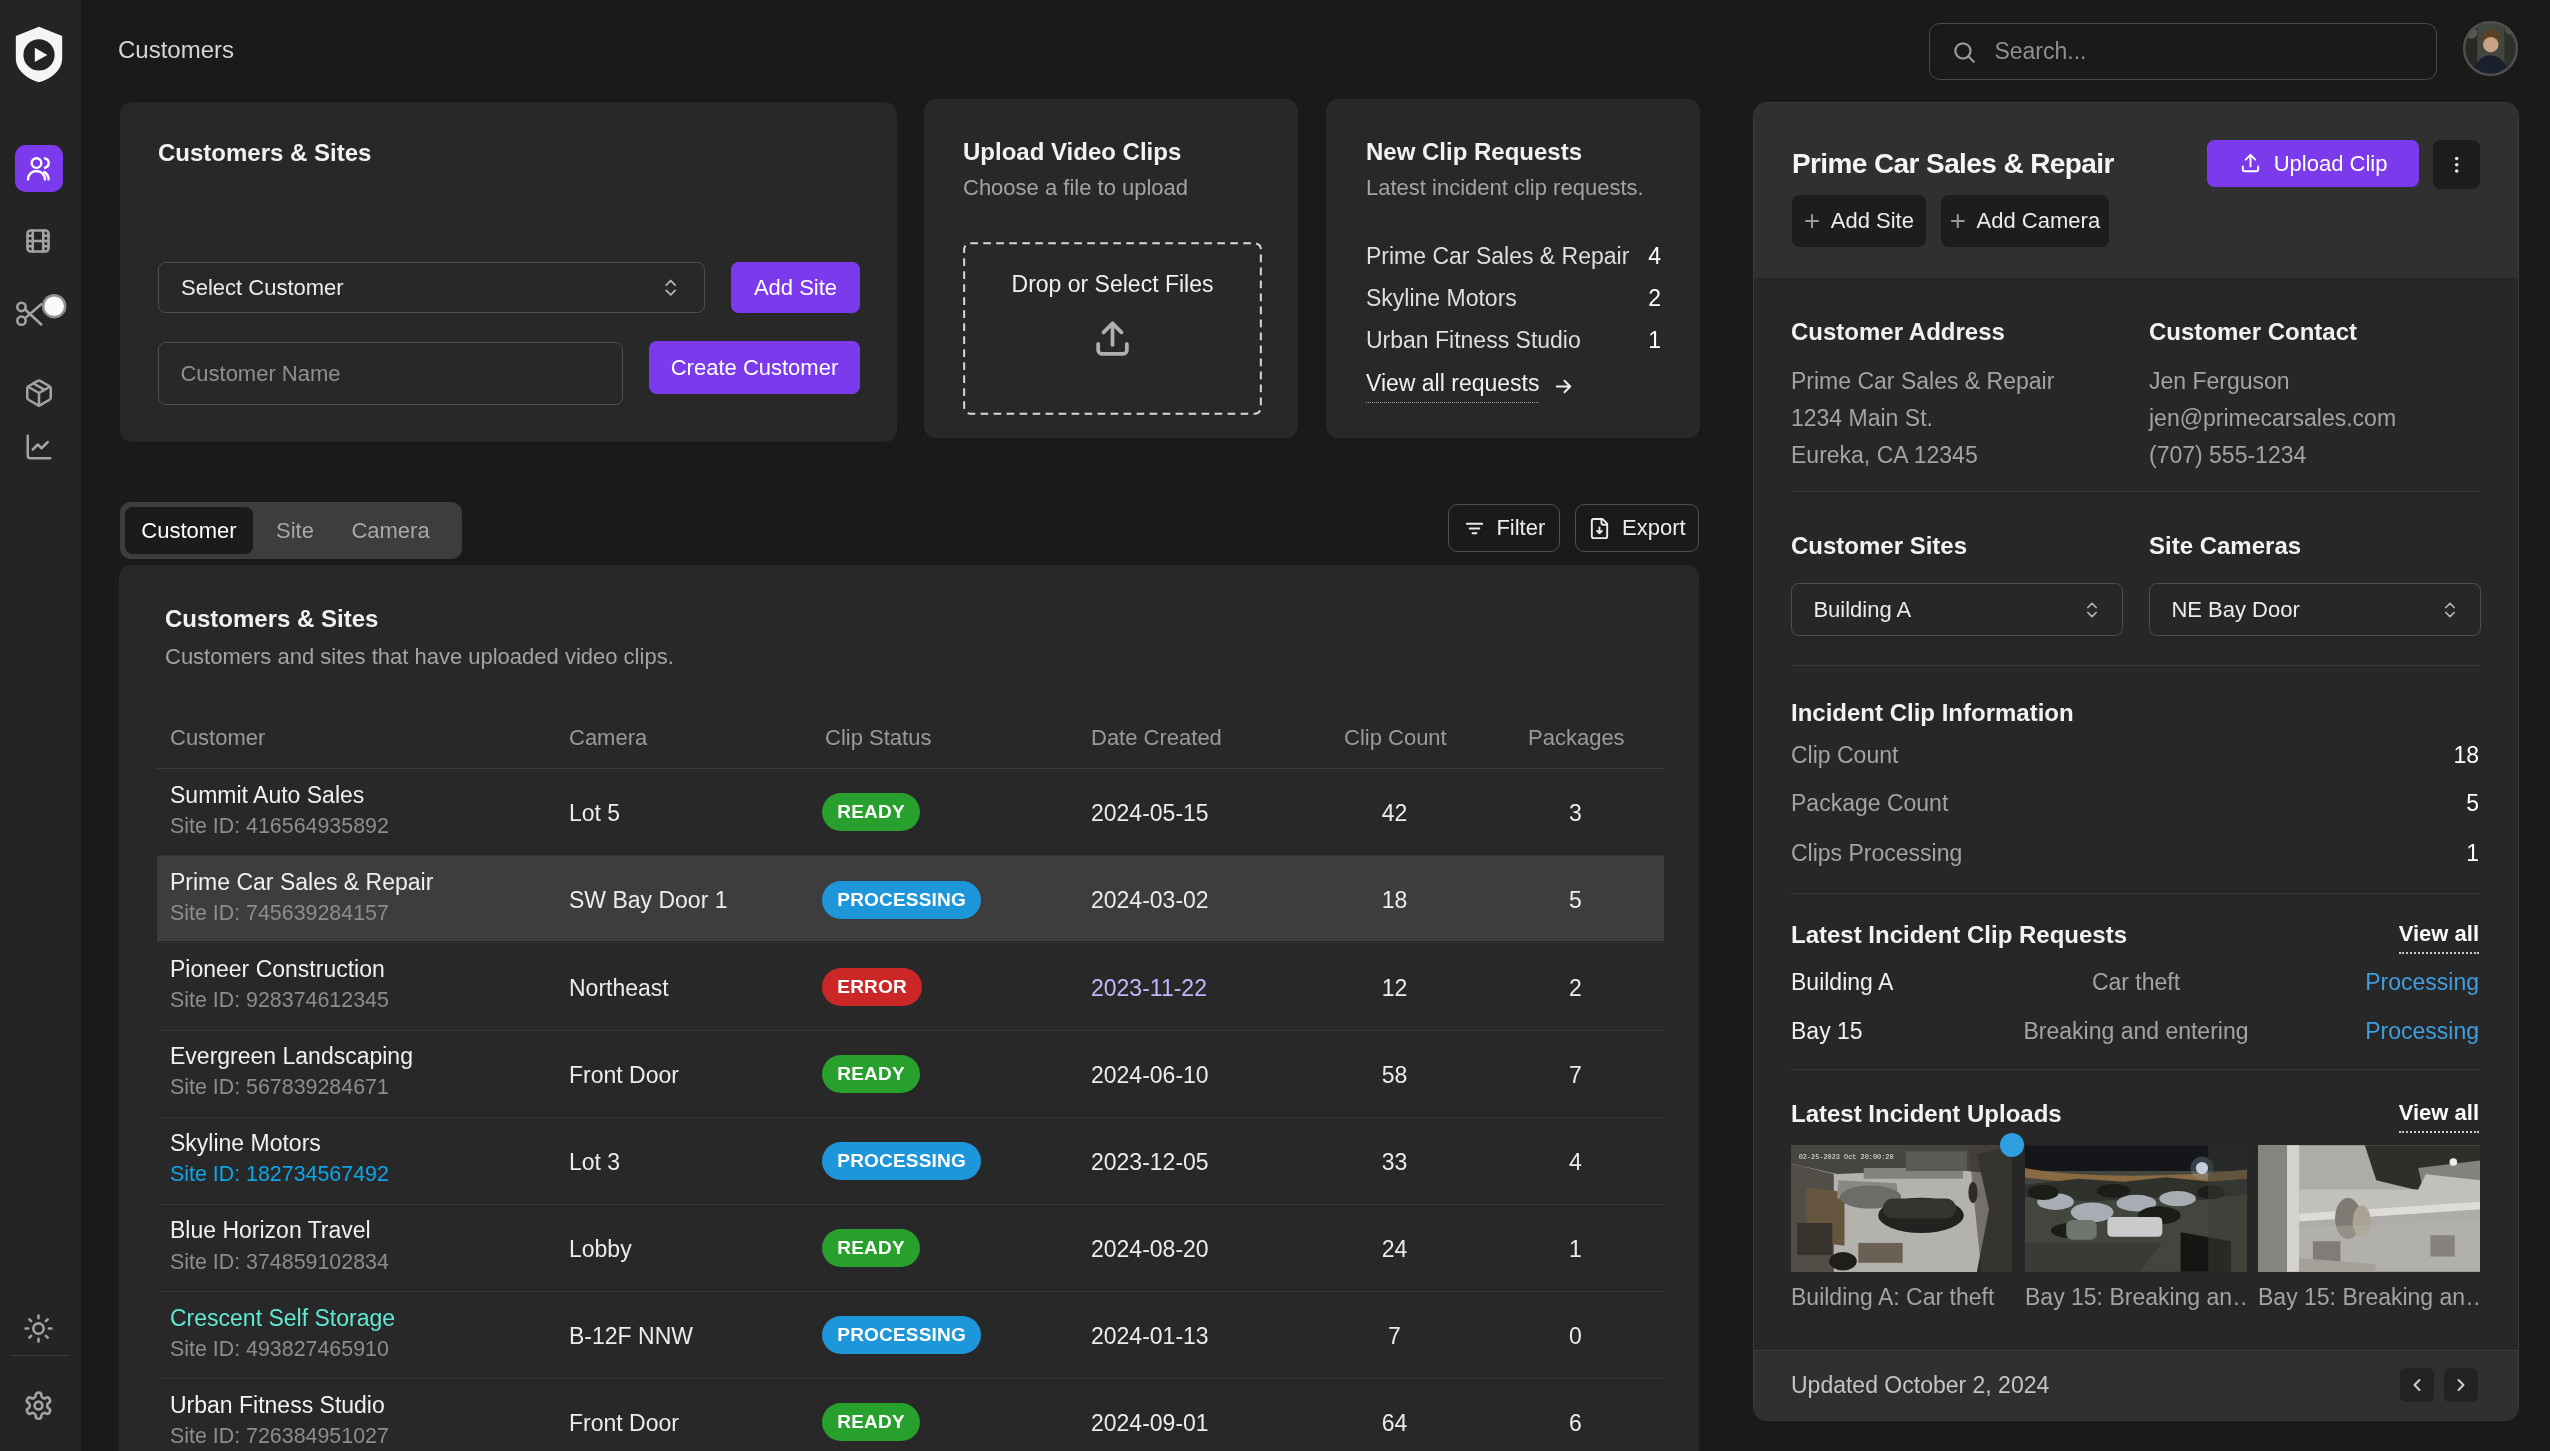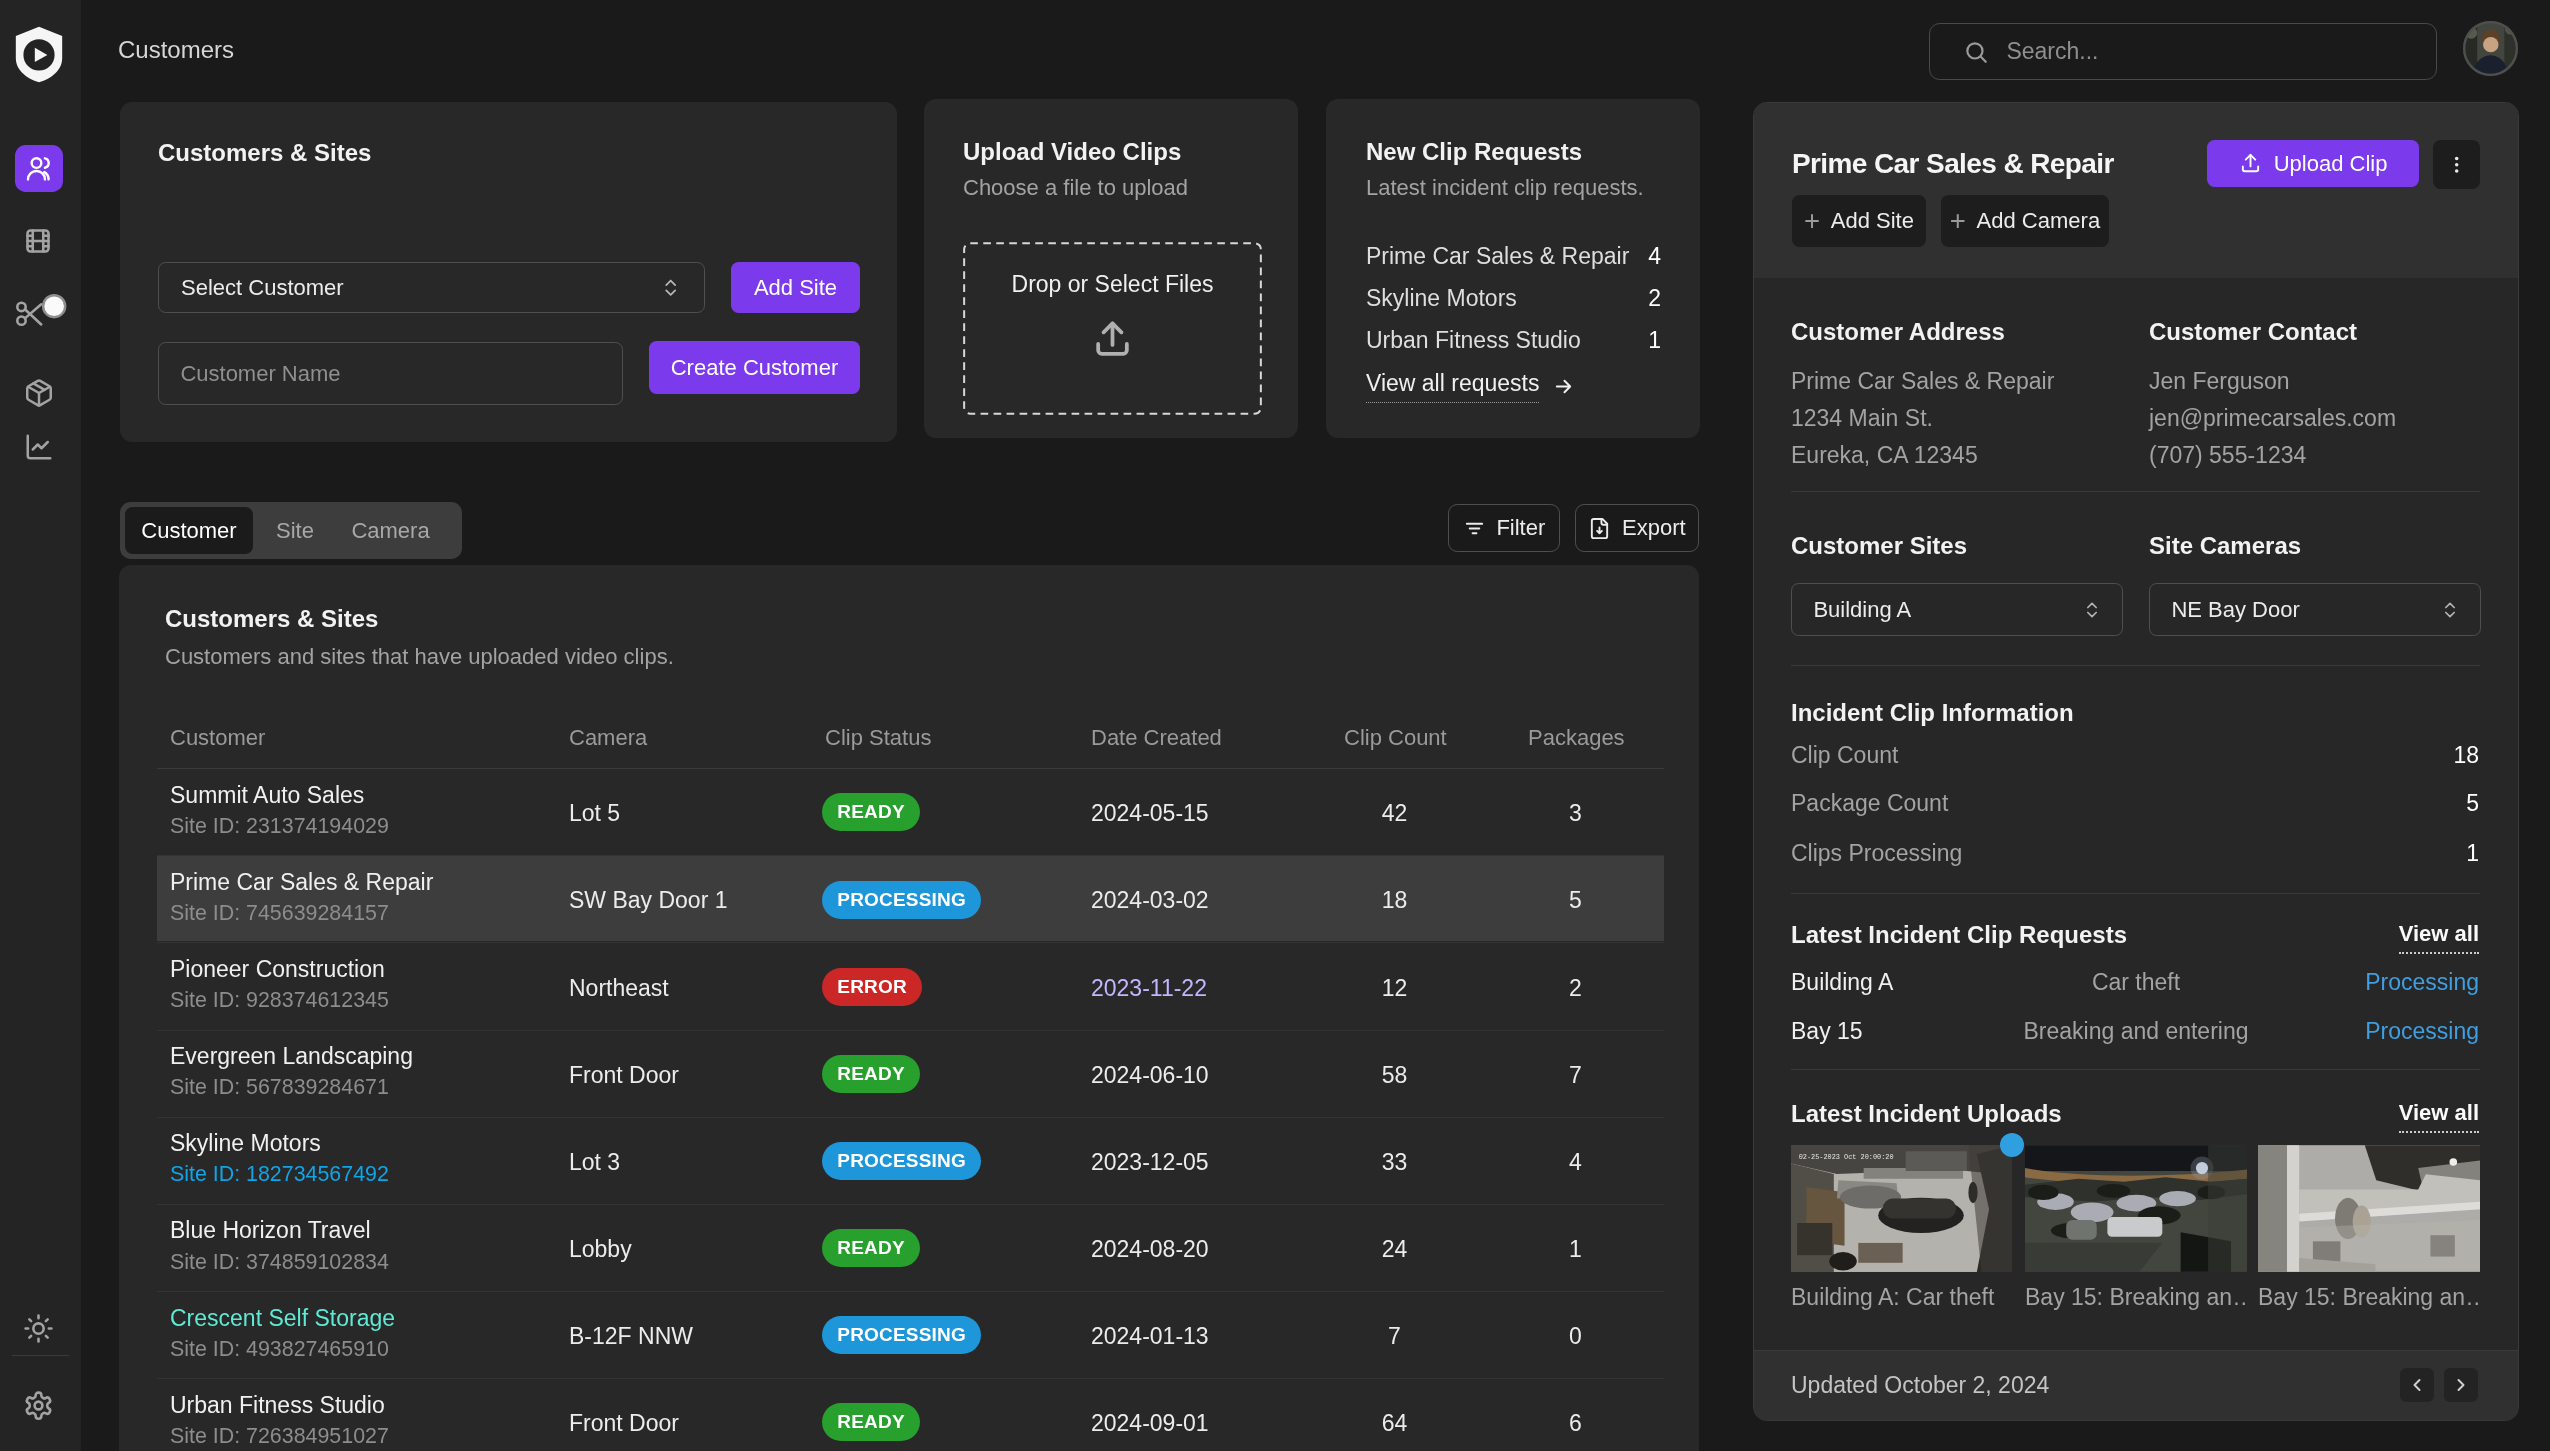--- a/index.html
+++ b/index.html
@@ -71,21 +71,21 @@
   </svg>
   <div class="sep" style="left:12.2px;top:1355px;width:57px;"></div>
 
   <svg class="abs" style="left:23px;top:1390px;" width="31" height="31" viewBox="0 0 24 24" fill="none" stroke="#a3a3a3" stroke-width="2" stroke-linecap="round" stroke-linejoin="round">
     <path d="M12.2 2h-.4a2 2 0 0 0-2 2v.2a2 2 0 0 1-1 1.7l-.4.3a2 2 0 0 1-2 0l-.2-.1a2 2 0 0 0-2.7.7l-.2.4a2 2 0 0 0 .7 2.7l.2.1a2 2 0 0 1 1 1.7v.7a2 2 0 0 1-1 1.8l-.2.1a2 2 0 0 0-.7 2.7l.2.4a2 2 0 0 0 2.7.7l.2-.1a2 2 0 0 1 2 0l.4.3a2 2 0 0 1 1 1.7v.2a2 2 0 0 0 2 2h.4a2 2 0 0 0 2-2v-.2a2 2 0 0 1 1-1.7l.4-.3a2 2 0 0 1 2 0l.2.1a2 2 0 0 0 2.7-.7l.2-.4a2 2 0 0 0-.7-2.7l-.2-.1a2 2 0 0 1-1-1.8v-.6a2 2 0 0 1 1-1.8l.2-.1a2 2 0 0 0 .7-2.7l-.2-.4a2 2 0 0 0-2.7-.7l-.2.1a2 2 0 0 1-2 0l-.4-.3a2 2 0 0 1-1-1.7V4a2 2 0 0 0-2-2z"></path>
     <circle cx="12" cy="12" r="3"></circle>
   </svg>
 </div>
 
 <div class="abs" style="left:118px;top:36px;font-size:24px;color:#d6d6d6;">Customers</div>
-<div class="abs" style="left:1929px;top:23px;width:508px;height:57px;border:1.5px solid #4a4a4a;border-radius:10.7px;display:flex;align-items:center;padding-left:12px;">
+<div class="abs" style="left:1929px;top:23px;width:508px;height:57px;border:1.5px solid #4a4a4a;border-radius:10.7px;display:flex;align-items:center;">
   <svg style="margin-left:21.4px;" width="26" height="26" viewBox="0 0 24 24" fill="none" stroke="#9a9a9a" stroke-width="2" stroke-linecap="round">
     <circle cx="11" cy="11" r="7"></circle>
       <path d="M21 21l-4.3-4.3"></path>
   </svg>
   <span style="margin-left:17px;font-size:23px;color:#8f8f8f;">Search...</span>
 </div>
 
 <svg class="abs" style="left:2463px;top:21.4px;" width="55" height="55" viewBox="0 0 93 93">
   <defs>
       <clipPath id="av">
@@ -177,21 +177,21 @@
 
   <div class="abs" style="top:160px;left:51px;font-size:22px;color:#9a9a9a;">Customer</div>
   <div class="abs" style="top:160px;left:450px;font-size:22px;color:#9a9a9a;">Camera</div>
   <div class="abs" style="top:160px;left:706px;font-size:22px;color:#9a9a9a;">Clip Status</div>
   <div class="abs" style="top:160px;left:972px;font-size:22px;color:#9a9a9a;">Date Created</div>
   <div class="abs" style="top:160px;left:1225px;width:101px;text-align:center;font-size:22px;color:#9a9a9a;white-space:nowrap;">Clip Count</div>
   <div class="abs" style="top:160px;left:1409px;width:95px;text-align:center;font-size:22px;color:#9a9a9a;">Packages</div>
   <div class="sep" style="left:38px;top:203px;width:1507px;"></div>
 
   <div class="abs" style="left:51px;top:217px;font-size:23px;color:#f0f0f0;">Summit Auto Sales</div>
-  <div class="abs" style="left:51px;top:249px;font-size:21.4px;color:#8d8d8d;">Site ID: 231374194029</div>
+  <div class="abs" style="left:51px;top:249px;font-size:21.4px;color:#8d8d8d;">Site ID: 416564935892</div>
   <div class="abs" style="left:450px;top:235px;font-size:23px;color:#ececec;">Lot 5</div>
   <div class="abs" style="left:703px;top:228px;"><span class="badge b-green">READY</span></div>
   <div class="abs" style="left:972px;top:235px;font-size:23px;color:#ececec;">2024-05-15</div>
   <div class="abs" style="left:1225px;top:235px;width:101px;text-align:center;font-size:23px;color:#ececec;">42</div>
   <div class="abs" style="left:1409px;top:235px;width:95px;text-align:center;font-size:23px;color:#ececec;">3</div>
   <div class="abs" style="left:38px;top:290px;width:1507px;height:86px;background:#3d3d3d;"></div>
   <div class="sep" style="left:38px;top:290px;width:1507px;background:#333333;"></div>
   <div class="abs" style="left:51px;top:304px;font-size:23px;color:#f0f0f0;">Prime Car Sales &amp; Repair</div>
   <div class="abs" style="left:51px;top:336px;font-size:21.4px;color:#8d8d8d;">Site ID: 745639284157</div>
   <div class="abs" style="left:450px;top:322px;font-size:23px;color:#ececec;">SW Bay Door 1</div>

